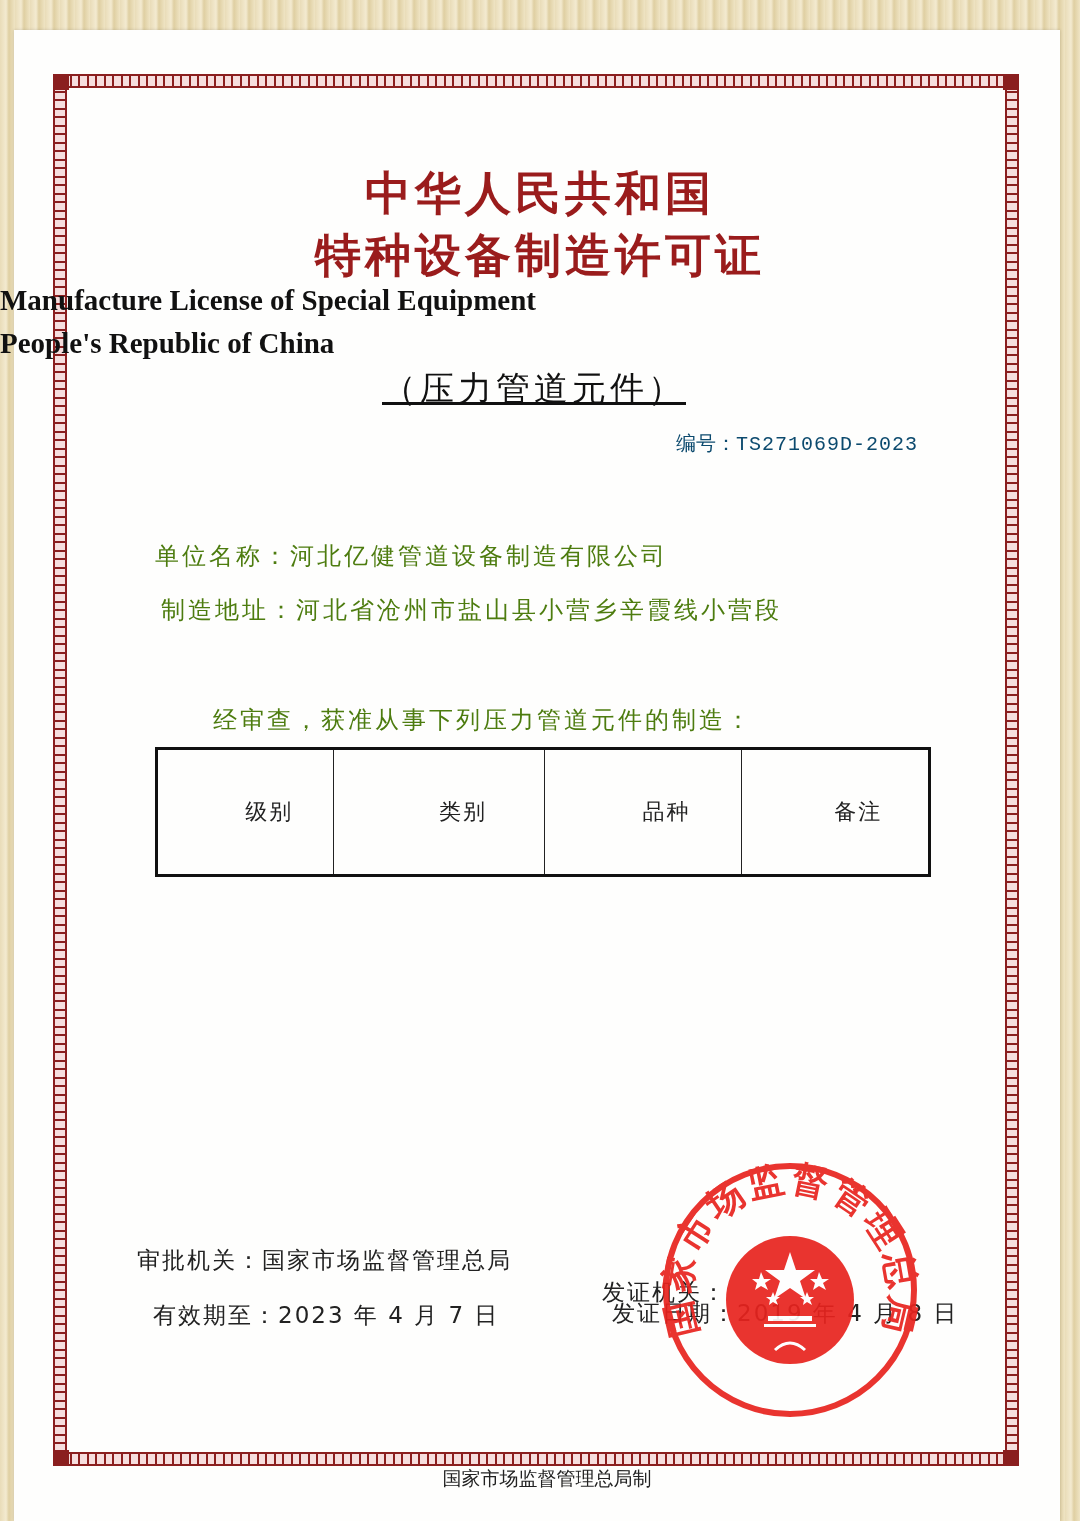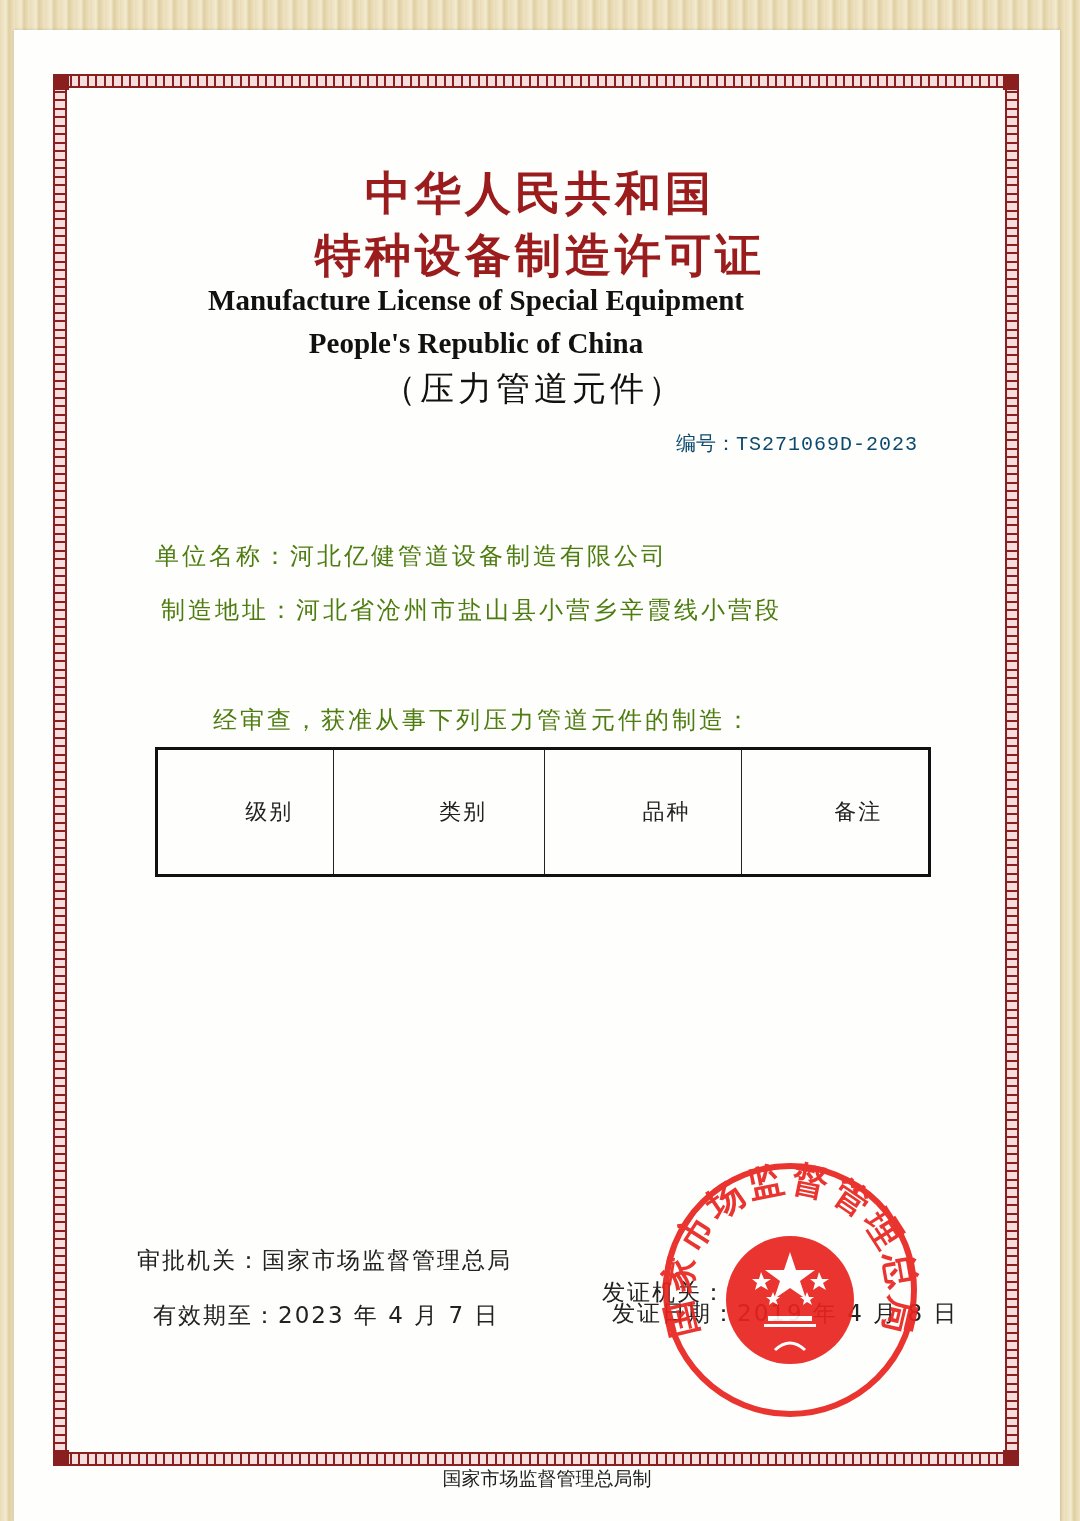--- a/index.html
+++ b/index.html
@@ -42,24 +42,24 @@
   .corner { position:absolute; width:16px; height:16px; background:#8a1f1f; }
   .corner.tl { left:0; top:0; } .corner.tr { right:0; top:0; }
   .corner.bl { left:0; bottom:0; } .corner.br { right:0; bottom:0; }
 
   .abs { position:absolute; white-space:nowrap; }
   .title-cn {
     left:0; width:1080px; text-align:center; color:#9a1c1c;
     font-family:"DejaVu Sans", sans-serif; font-weight:bold; font-size:46px; letter-spacing:4px;
   }
   .title-en {
-    left:0; width:920px; text-align:center; color:#111;
-    font-family:"Liberation Serif", serif; font-weight:bold; font-size:29px;margin-left:16px;
+    left:0; width:920px; text-align:left; color:#111;
+    font-family:"Liberation Serif", serif; font-weight:bold; font-size:29px;
   }
-  .subtitle { left:0; width:1068px; text-align:center; color:#111; font-size:34px; letter-spacing:4px; }
+  .subtitle { left:0; width:1068px; text-align:center; color:#111; font-size:34px; letter-spacing:4px;text-decoration:underline; }
   .cert-no { left:676px; top:430px; font-size:20px; color:#0c4a6e; }
   .cert-no .mono { font-family:"Liberation Mono", monospace; letter-spacing:1px; }
   .field { font-size:24px; color:#4d7c0f; letter-spacing:3px; }
 
   table.grid {
     position:absolute; left:155px; top:747px; width:776px; height:130px;
     border-collapse:collapse; border:3px solid #111; color:#222;
   }
   table.grid td, table.grid th {
     border:1.5px solid #222; text-align:center; font-weight:normal; font-size:22px; letter-spacing:2px;

